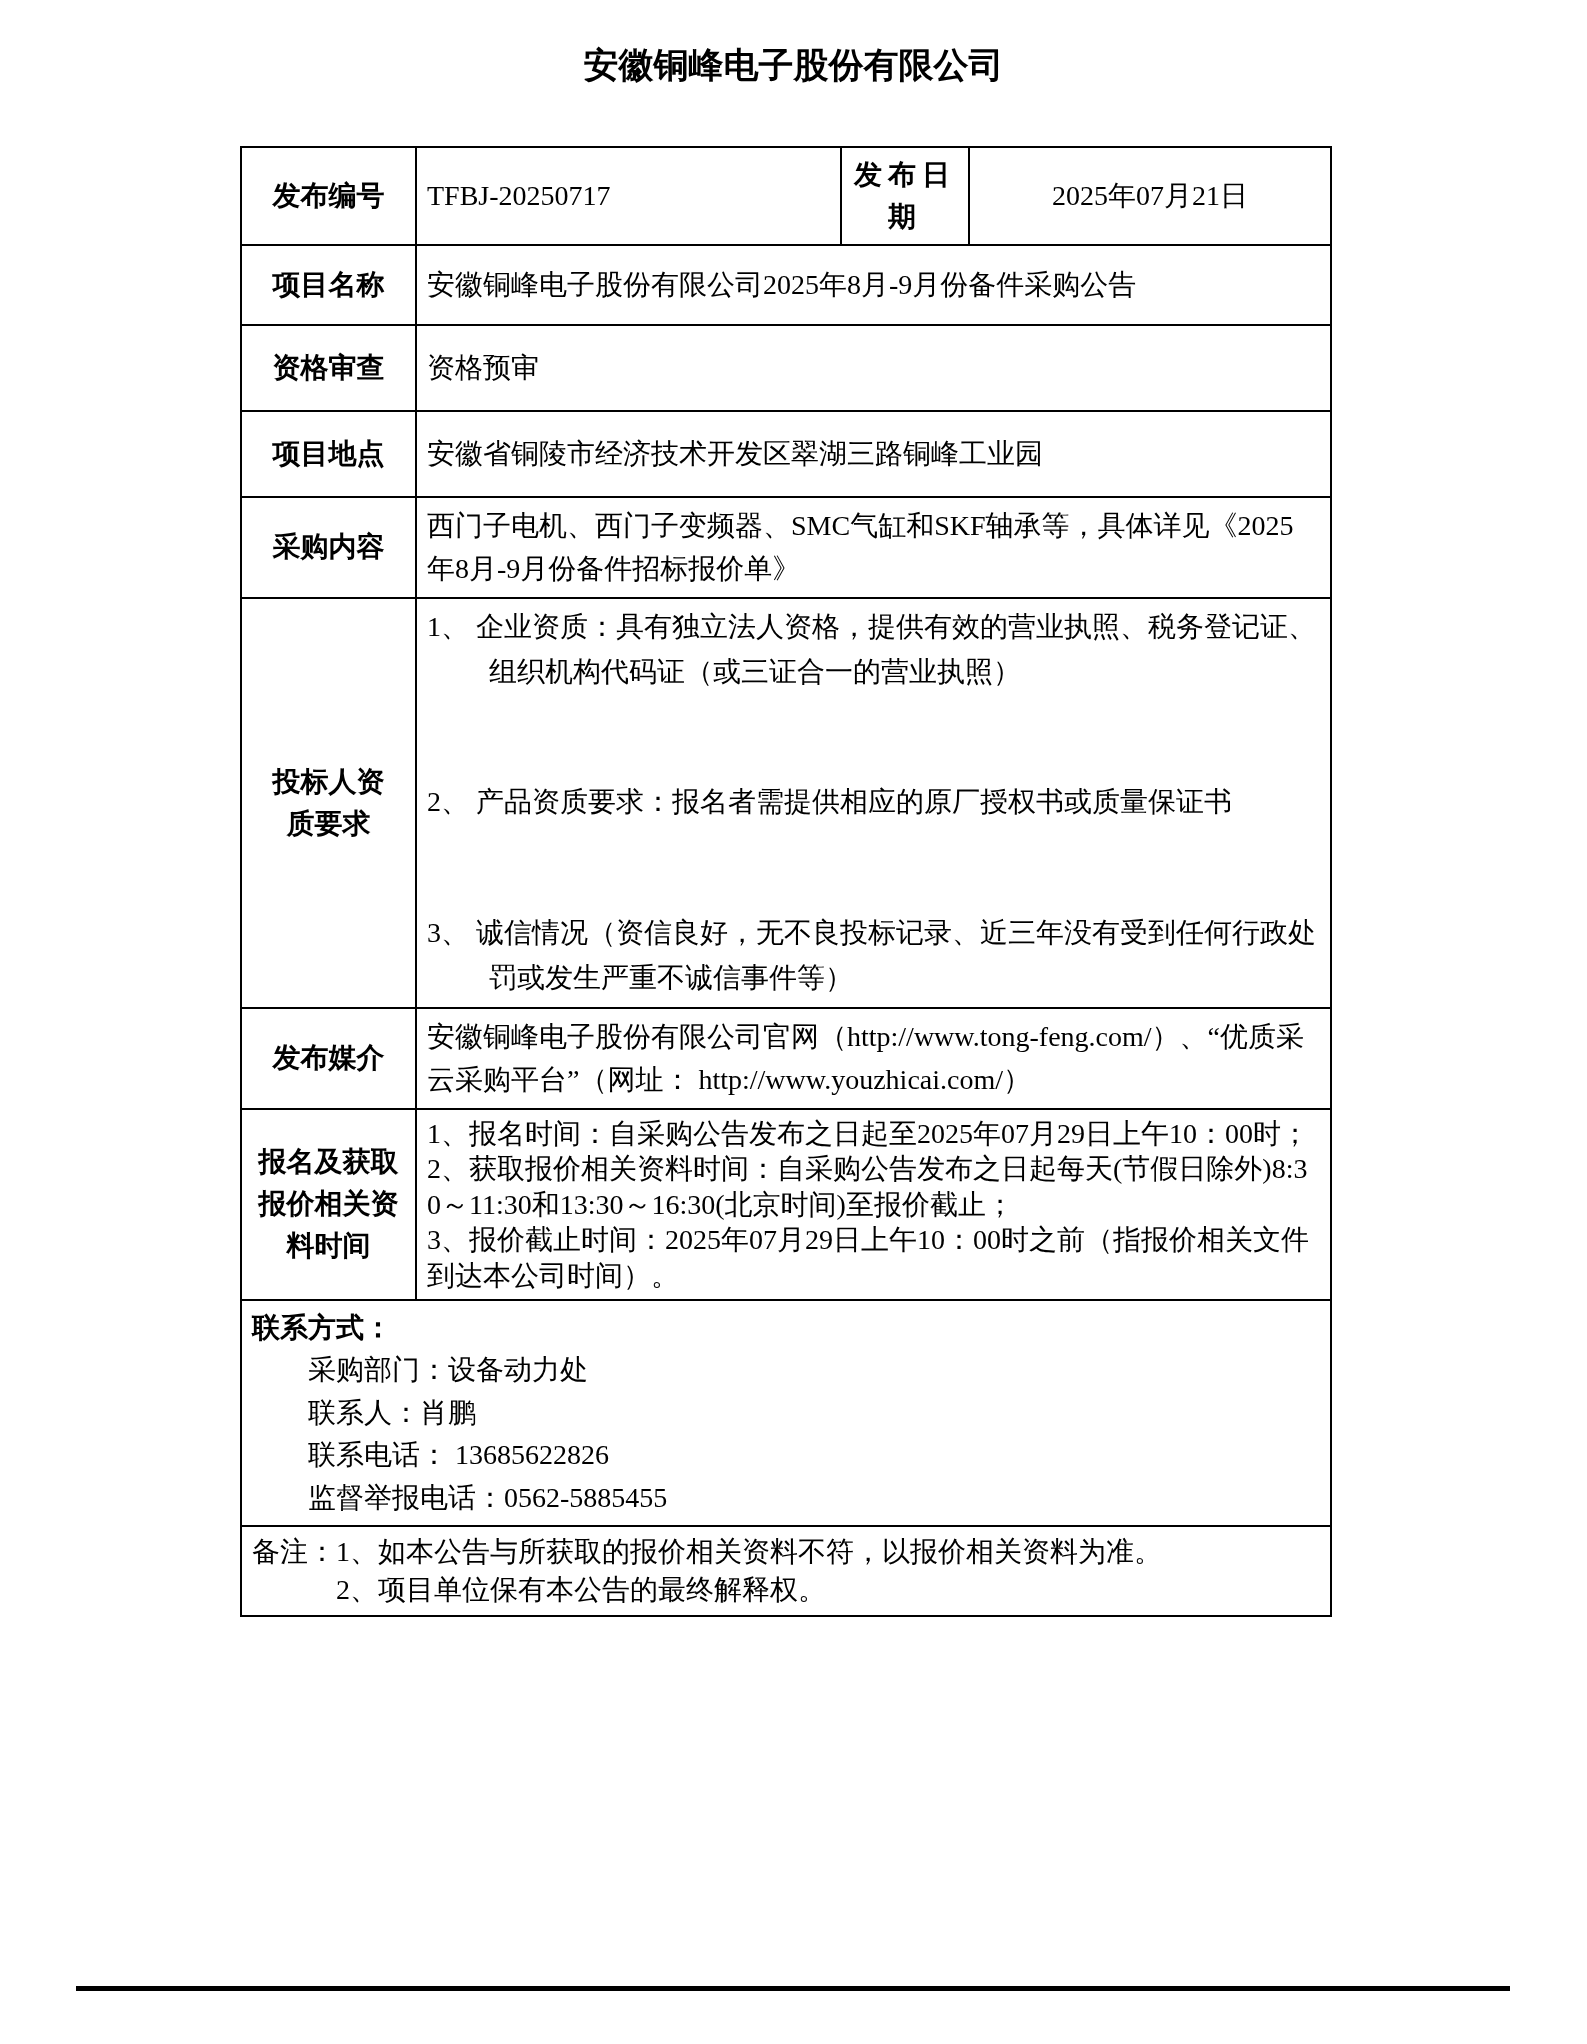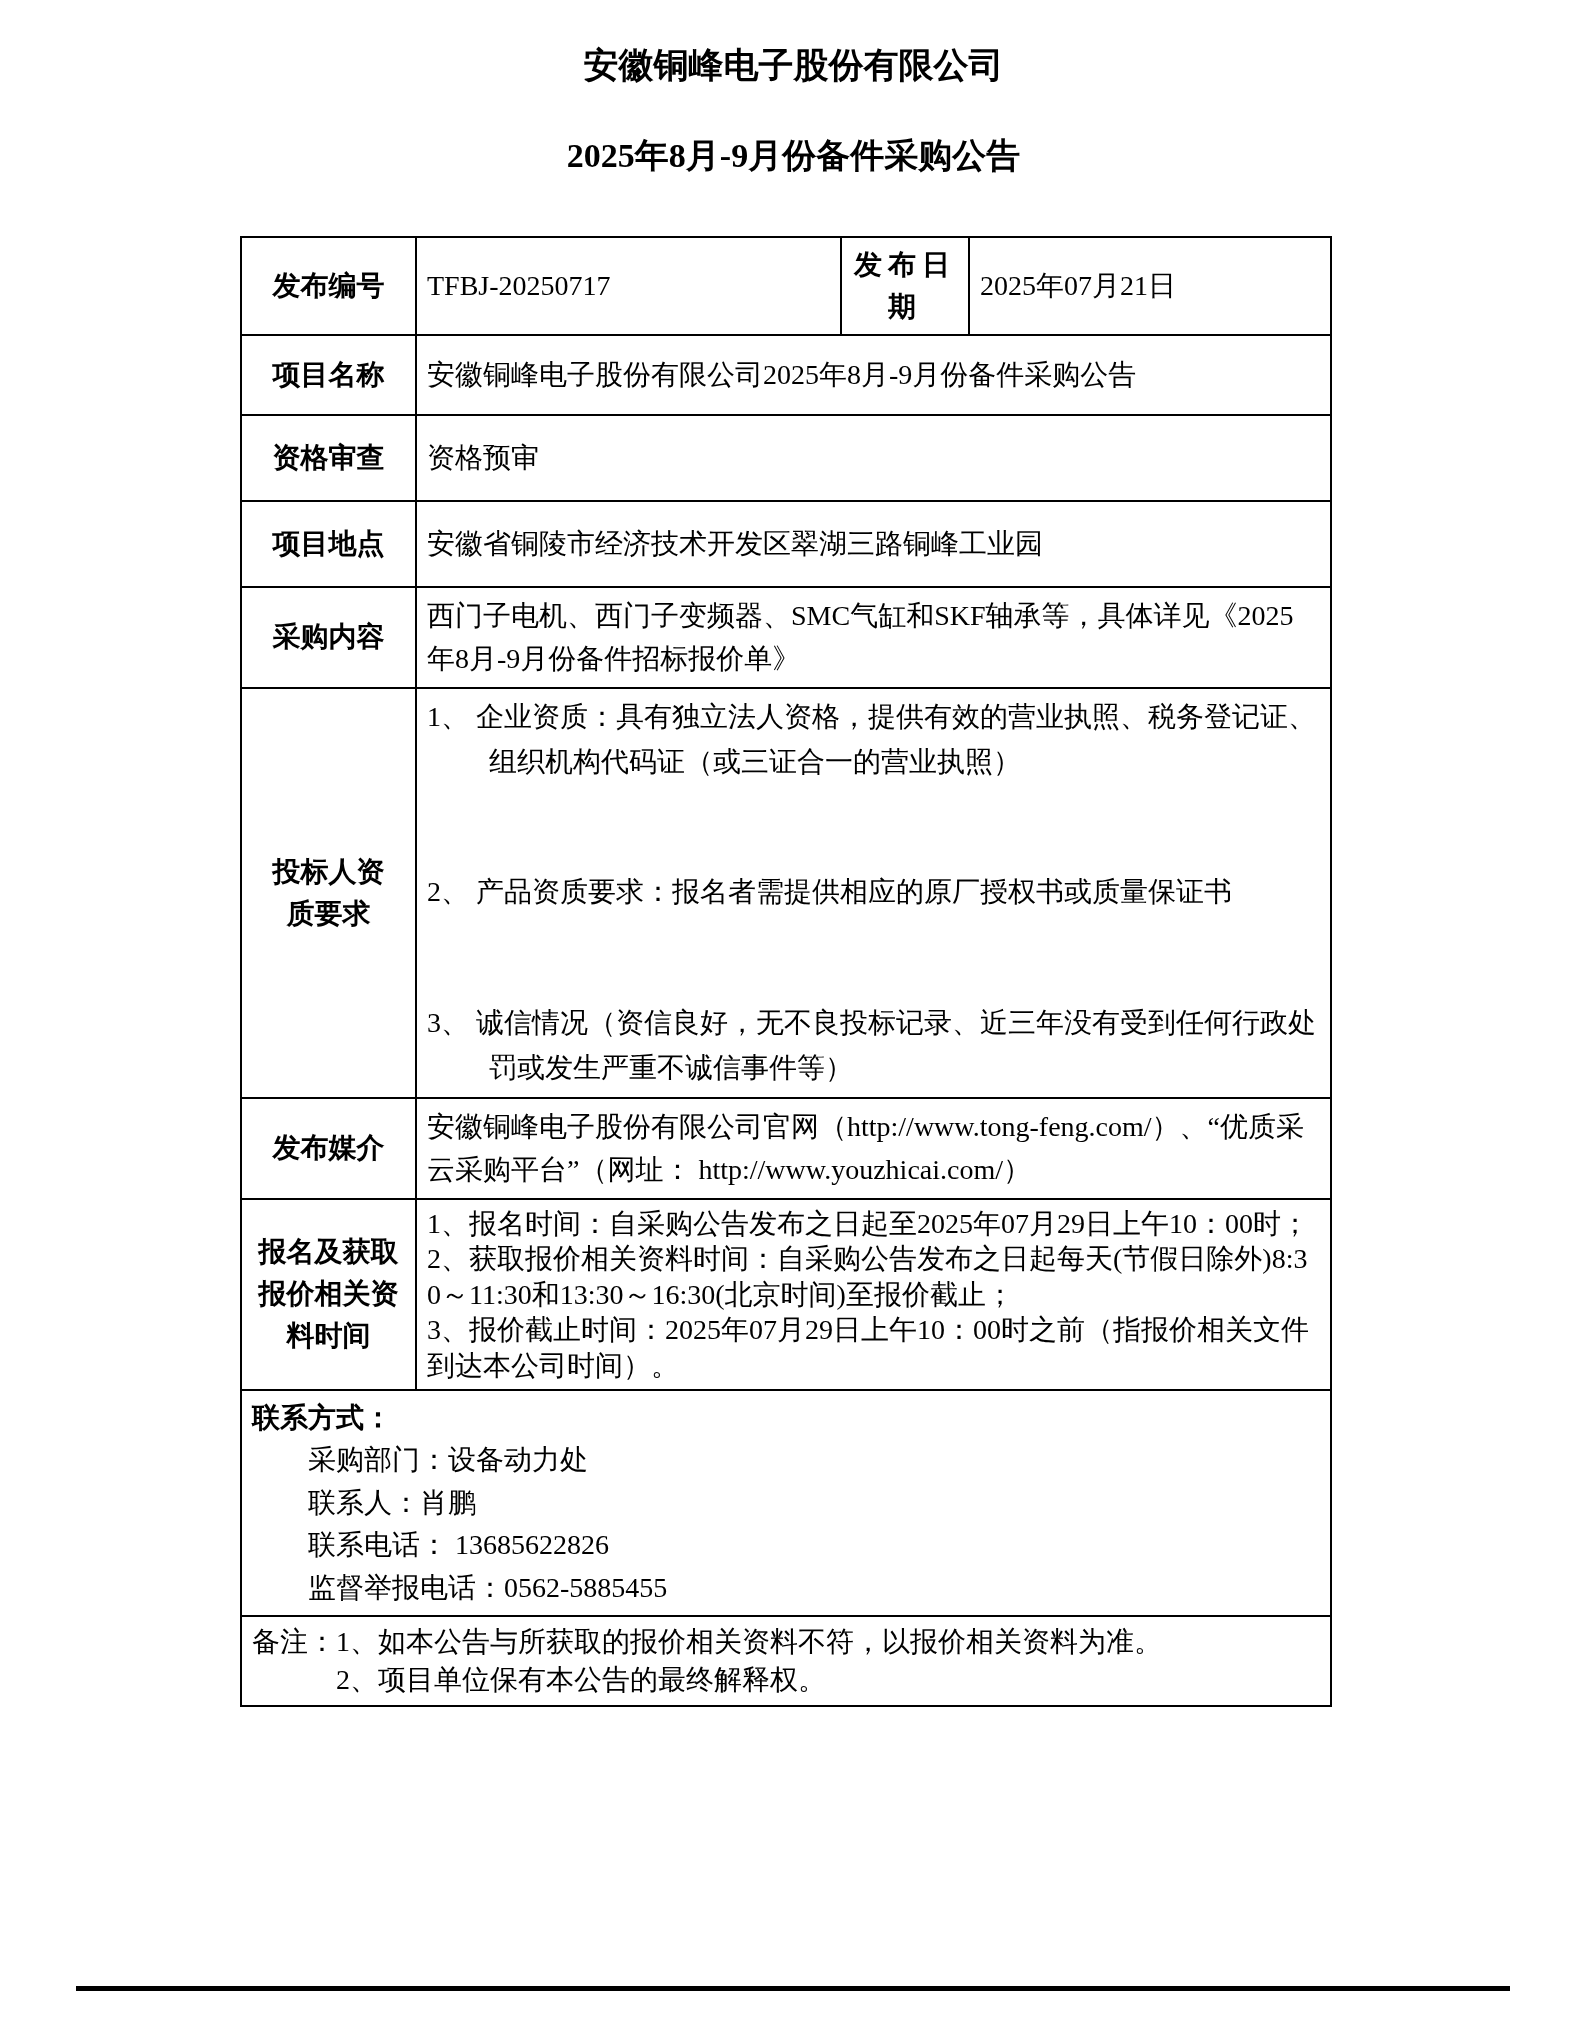--- a/index.html
+++ b/index.html
@@ -25,21 +25,21 @@
   table.notice th, table.notice td {
     border:2px solid #000; font-size:28px; vertical-align:middle;
     padding:6px 10px; word-break:break-all;
   }
   th.label {
     font-weight:bold; text-align:center; white-space:pre-line;
     line-height:1.5; padding:6px 6px;
   }
   th.spread { letter-spacing:6px; padding-left:12px; }
   td.value { text-align:left; line-height:1.55; font-weight:normal; }
-  td.center { text-align:left; }
+  td.center { text-align:center; }
   td.qual-cell { height:396px; padding:10px 14px; }
   .qual-list {
     display:flex; flex-direction:column; justify-content:space-between;
     height:100%; min-height:372px;
   }
   .qual-item { padding-left:62px; text-indent:-62px; line-height:1.6; }
   td.sched-cell { padding:4px 8px; }
   .sched-item { line-height:1.27; }
   td.contact-cell { padding:10px 10px 14px 10px; vertical-align:top; }
   .contact-heading { font-weight:bold; line-height:1.5; }
@@ -51,21 +51,20 @@
     position:absolute; left:76px; top:1986px;
     width:1434px; height:5px; background:#000;
   }
 </style>
 </head>
 <body>
 
 <div class="doc">
 
   <h1 class="title">安徽铜峰电子股份有限公司</h1>
-  <h2 class="subtitle">2025年8月-9月份备件采购公告</h2>
 
   <table class="notice">
     <colgroup>
       <col style="width:175px">
         <col style="width:425px">
         <col style="width:128px">
         <col style="width:362px">
     </colgroup>
 
     <tbody>

